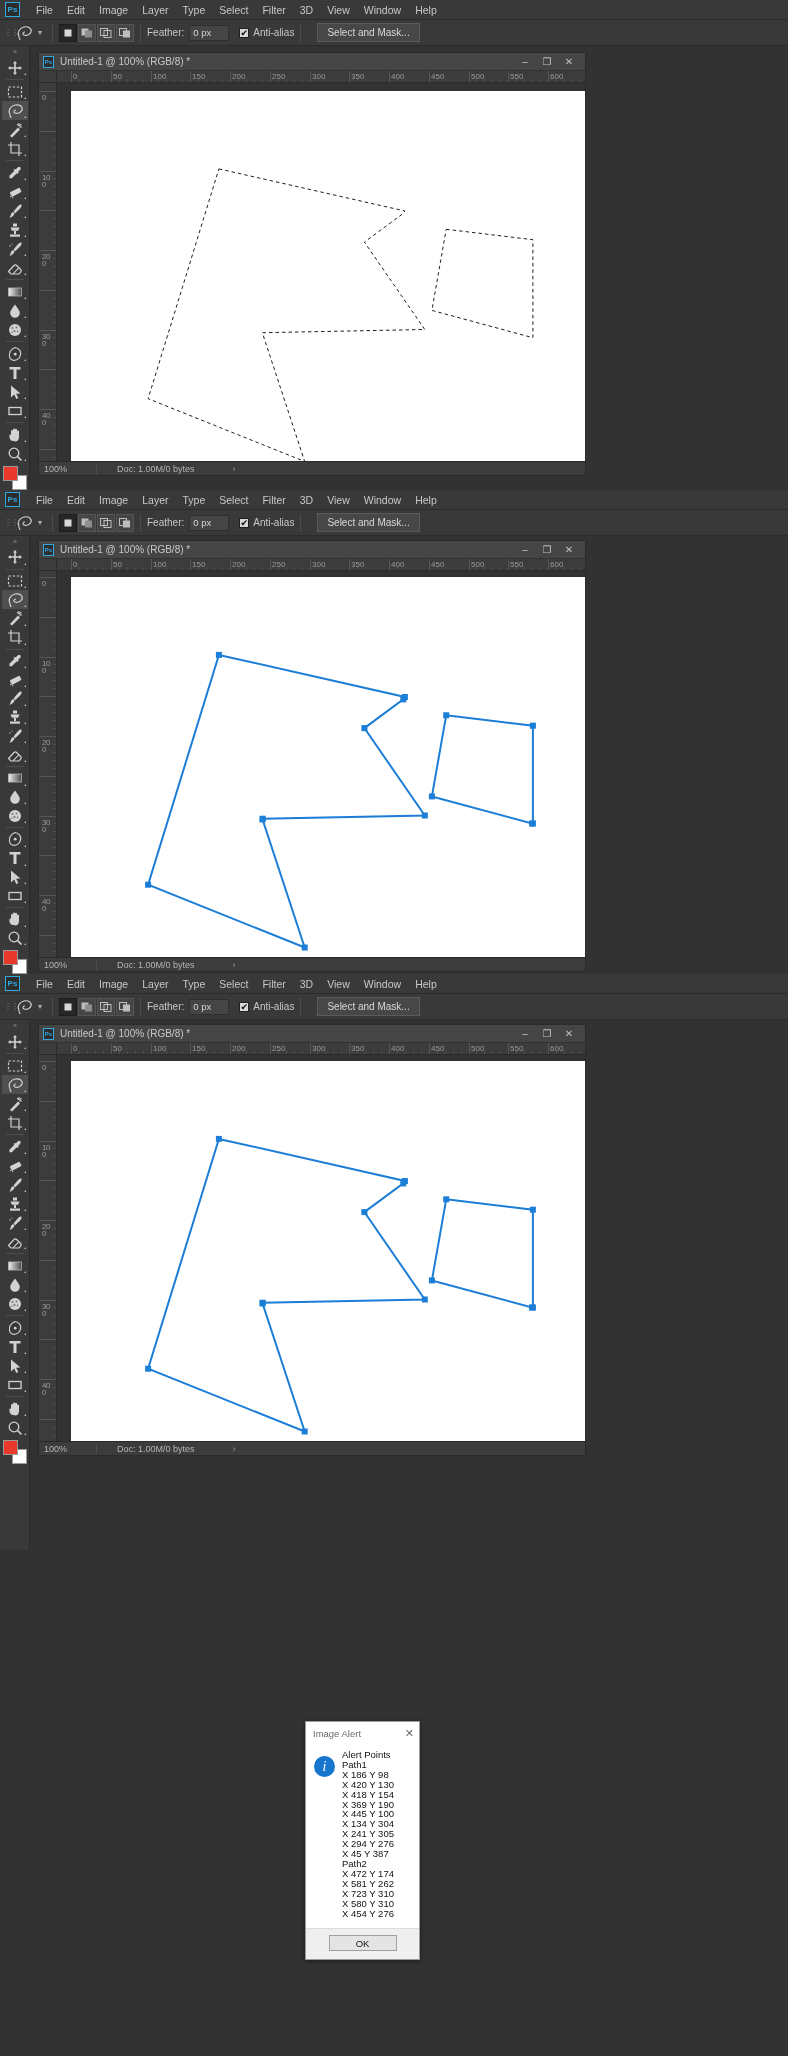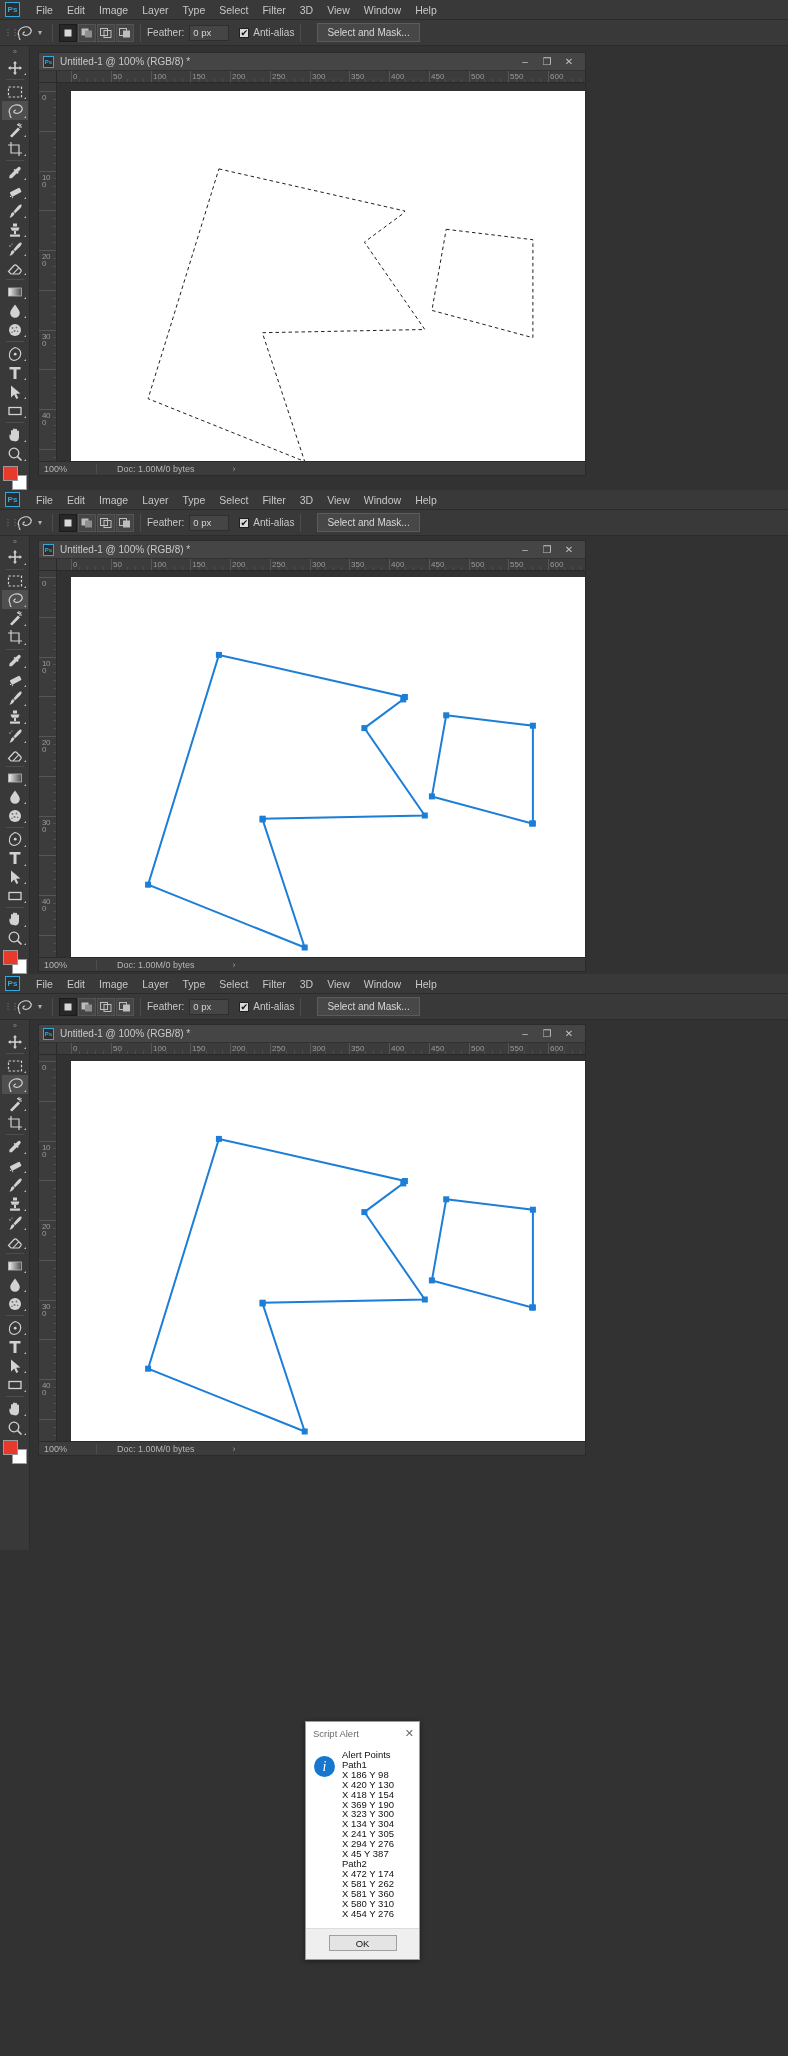--- a/index.html
+++ b/index.html
@@ -1467,41 +1467,41 @@
         <div class="sb-zoom">100%</div>
         <div class="sb-doc">Doc: 1.00M/0 bytes</div>
         <div class="sb-arrow">›</div>
       </div>
     </div>
   </div>
 </div>
 
 <div class="dialog">
   <div class="dlg-title">
-    <div class="dlg-title-text">Script Alert</div>
+    <div class="dlg-title-text">Image Alert</div>
     <div class="dlg-close">✕</div>
   </div>
   <div class="dlg-body">
     <div class="dlg-info-icon">i</div>
     <div class="dlg-lines" id="dlg-lines">
         <div class="dlg-line">Alert Points</div>
         <div class="dlg-line">Path1</div>
         <div class="dlg-line">X 186 Y 98</div>
         <div class="dlg-line">X 420 Y 130</div>
         <div class="dlg-line">X 418 Y 154</div>
         <div class="dlg-line">X 369 Y 190</div>
-        <div class="dlg-line">X 323 Y 300</div>
+        <div class="dlg-line">X 445 Y 100</div>
         <div class="dlg-line">X 134 Y 304</div>
         <div class="dlg-line">X 241 Y 305</div>
         <div class="dlg-line">X 294 Y 276</div>
         <div class="dlg-line">X 45 Y 387</div>
         <div class="dlg-line">Path2</div>
         <div class="dlg-line">X 472 Y 174</div>
         <div class="dlg-line">X 581 Y 262</div>
-        <div class="dlg-line">X 581 Y 360</div>
+        <div class="dlg-line">X 723 Y 310</div>
         <div class="dlg-line">X 580 Y 310</div>
         <div class="dlg-line">X 454 Y 276</div>
       </div>
   </div>
   <div class="dlg-footer">
     <div class="dlg-ok">OK</div>
   </div>
 </div>
 
 </body></html>

